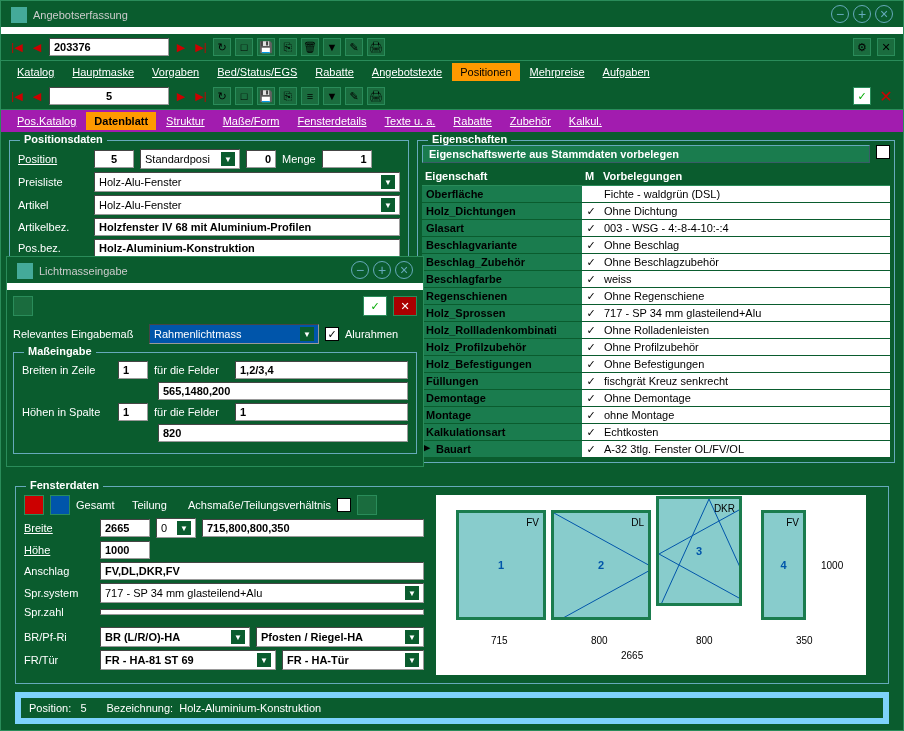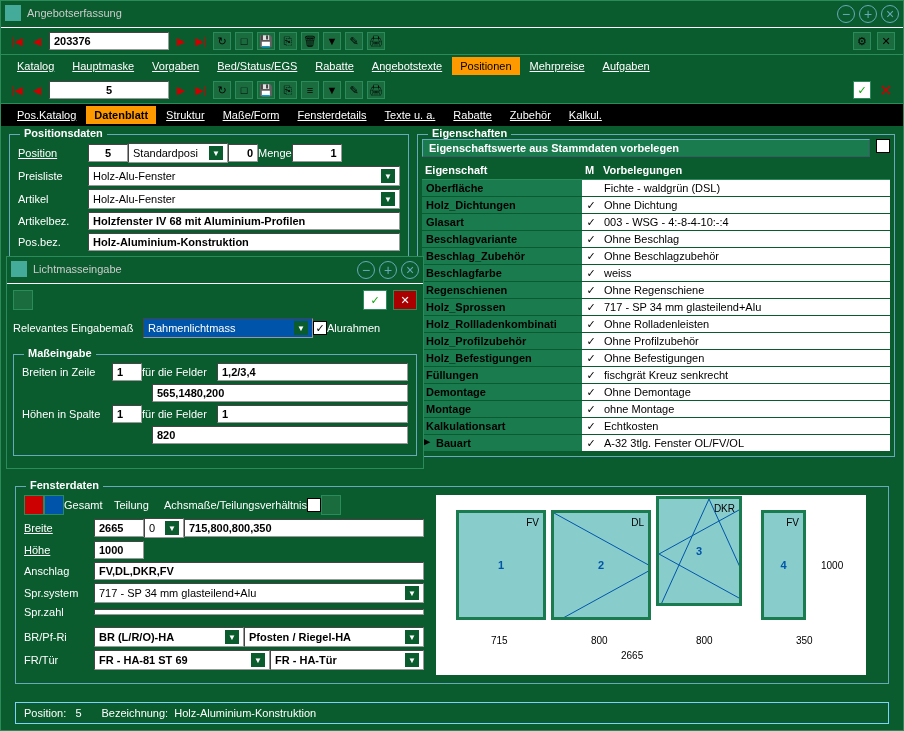--- a/index.html
+++ b/index.html
@@ -1,56 +1,56 @@
 <!DOCTYPE html>
 <html><head>
 <meta charset="utf-8">
 <style>
 * { box-sizing: border-box; margin: 0; padding: 0; font-family: Arial, sans-serif; font-size: 11px; }
 body { background: #0a5c2e; width: 904px; height: 731px; overflow: hidden; position: relative; }
 .window { background: #0a5c2e; border: 1px solid #2a8c5a; position: absolute; }
 .main-window { width: 904px; height: 731px; top: 0; left: 0; }
-.titlebar { background: #0a5c2e; color: #ccc; padding: 4px 4px; display: flex; align-items: flex-start; justify-content: space-between; border-bottom: 1px solid #ffffff; }
+.titlebar { background: #0a5c2e; color: #ccc; padding: 4px 10px; display: flex; align-items: flex-end; justify-content: space-between; border-bottom: 7px solid #ffffff; }
 .titlebar-left { display: flex; align-items: center; gap: 6px; }
 .titlebar-icon { width: 16px; height: 16px; background: #4a9; }
 .titlebar-btns { display: flex; gap: 4px; }
 .titlebar-btn { width: 18px; height: 18px; border: 1px solid #6ab; border-radius: 50%; color: #6ab; display: flex; align-items: center; justify-content: center; cursor: pointer; font-size: 14px; line-height: 1; }
 .toolbar { background: #0a5c2e; padding: 4px 8px; display: flex; align-items: center; gap: 4px; border-bottom: 1px solid #2a8c5a; }
 .nav-arrow { width: 16px; height: 16px; cursor: pointer; display: flex; align-items: center; justify-content: center; color: #000; }
 .nav-arrow.red { color: #c00; }
 .toolbar-input { background: #fff; border: 1px inset #999; padding: 2px 4px; font-weight: bold; }
 .toolbar-icon { width: 18px; height: 18px; cursor: pointer; display: flex; align-items: center; justify-content: center; background: #1a6c3e; border: 1px solid #2a8c5a; }
 .menubar { background: #0a5c2e; padding: 2px 8px; display: flex; gap: 2px; }
 .menu-item { color: #fff; padding: 3px 8px; cursor: pointer; text-decoration: underline; }
 .menu-item.active { background: #f90; color: #000; text-decoration: none; }
-.tab-bar { background: #000000; padding: 2px 8px; display: flex; gap: 2px; }
+.tab-bar { background: #a21caf; padding: 2px 8px; display: flex; gap: 2px; }
 .tab { color: #fff; padding: 3px 8px; cursor: pointer; text-decoration: underline; }
 .tab.active { background: #f90; color: #000; text-decoration: none; font-weight: bold; }
 .content { padding: 8px; display: flex; gap: 8px; }
 .fieldset { border: 1px solid #6ab; padding: 8px; position: relative; margin-bottom: 6px; }
 .fieldset-title { position: absolute; top: -8px; left: 10px; background: #0a5c2e; color: #fff; padding: 0 4px; font-weight: bold; }
-.form-row { display: flex; align-items: center; margin-bottom: 3px; }
+.form-row { display: flex; align-items: center; gap: 6px; margin-bottom: 3px; }
 .label { color: #fff; text-decoration: underline; min-width: 70px; }
 .label-plain { color: #fff; min-width: 70px; }
 .input { background: #fff; border: 1px inset #999; padding: 2px 4px; font-weight: bold; }
 .select { background: #fff; border: 1px inset #999; padding: 2px 4px; display: flex; align-items: center; justify-content: space-between; }
 .select-arrow { width: 14px; height: 14px; background: #0a5c2e; color: #fff; display: flex; align-items: center; justify-content: center; font-size: 8px; }
 .prop-header { background: #0a5c2e; color: #fff; font-weight: bold; display: flex; padding: 3px; border-bottom: 1px solid #2a8c5a; }
 .prop-row { display: flex; border-bottom: 1px solid #0a5c2e; }
 .prop-name { background: #1a7c4e; color: #000; font-weight: bold; padding: 2px 4px; width: 160px; }
 .prop-m { width: 18px; background: #fff; display: flex; align-items: center; justify-content: center; }
 .prop-val { background: #fff; flex: 1; padding: 2px 4px; font-weight: normal; }
 .btn-green { background: #0c0; border: 1px solid #fff; padding: 2px 8px; color: #000; font-weight: bold; }
 .dialog-overlay { position: absolute; top: 256px; left: 6px; width: 418px; background: #0a5c2e; border: 1px solid #2a8c5a; z-index: 10; }
 .fenster-section { position: absolute; top: 485px; left: 14px; right: 14px; }
 .window-drawing { background: #fff; padding: 10px; width: 430px; height: 180px; position: relative; }
 .sash { position: absolute; border: 3px solid #1a7c4e; background: #8cc; display: flex; align-items: center; justify-content: center; color: #05a; font-weight: bold; font-size: 16px; }
 .dim-label { position: absolute; font-size: 10px; color: #000; }
 .sash-label { position: absolute; top: 4px; right: 4px; font-size: 10px; color: #000; font-weight: normal; }
-.status-bar { position: absolute; bottom: 6px; left: 14px; right: 14px; border: 1px solid #7dd3fc; padding: 4px 8px; color: #fff; display: flex; gap: 20px; }
+.status-bar { position: absolute; bottom: 6px; left: 14px; right: 14px; border: 6px solid #7dd3fc; padding: 4px 8px; color: #fff; display: flex; gap: 20px; }
 .checkbox { width: 14px; height: 14px; background: #fff; border: 1px solid #000; display: inline-flex; align-items: center; justify-content: center; }
 .right-icons { margin-left: auto; display: flex; gap: 6px; }
 .icon-block { width: 20px; height: 20px; background: #1a6c3e; border: 1px solid #2a8c5a; cursor: pointer; }
 </style>
 </head>
 <body>
 
 <div class="window main-window">
   <div class="titlebar">
     <div class="titlebar-left">
@@ -398,21 +398,21 @@
     </div>
     <div class="form-row">
       <span class="label-plain" style="min-width:130px">Relevantes Eingabemaß</span>
       <div class="select" style="width:170px;background:#05a;color:#fff">
           <span>Rahmenlichtmass</span>
           <span class="select-arrow">▼</span>
         </div>
       <span class="checkbox">✓</span>
       <span class="label-plain" style="min-width:auto">Alurahmen</span>
     </div>
-    <div class="fieldset" style="margin-top:16px">
+    <div class="fieldset" style="margin-top:8px">
       <div class="fieldset-title">Maßeingabe</div>
       <div class="form-row">
         <span class="label-plain" style="min-width:90px">Breiten in Zeile</span>
         <span class="input" style="width:30px">1</span>
         <span class="label-plain" style="min-width:75px">für die Felder</span>
         <span class="input" style="flex:1">1,2/3,4</span>
       </div>
       <div class="form-row">
         <span style="min-width:130px"></span>
         <span class="input" style="flex:1">565,1480,200</span>

